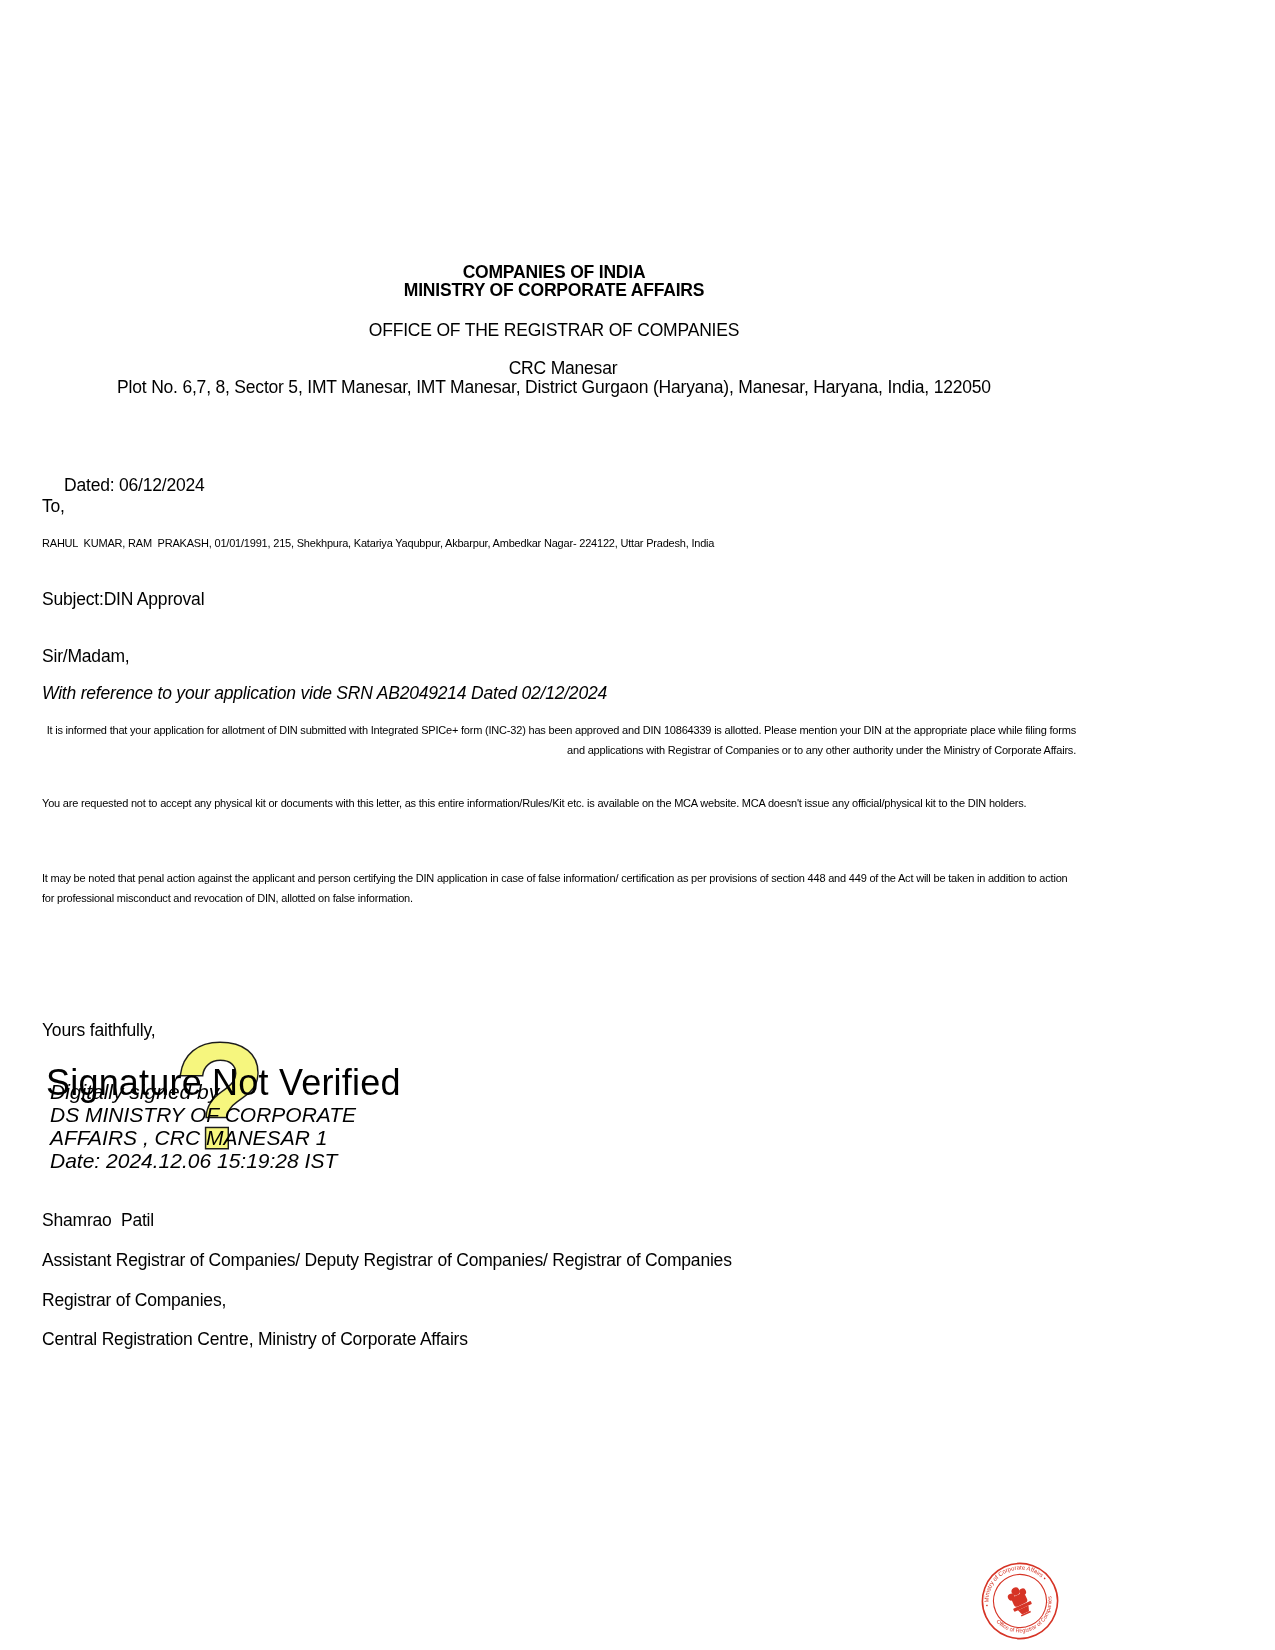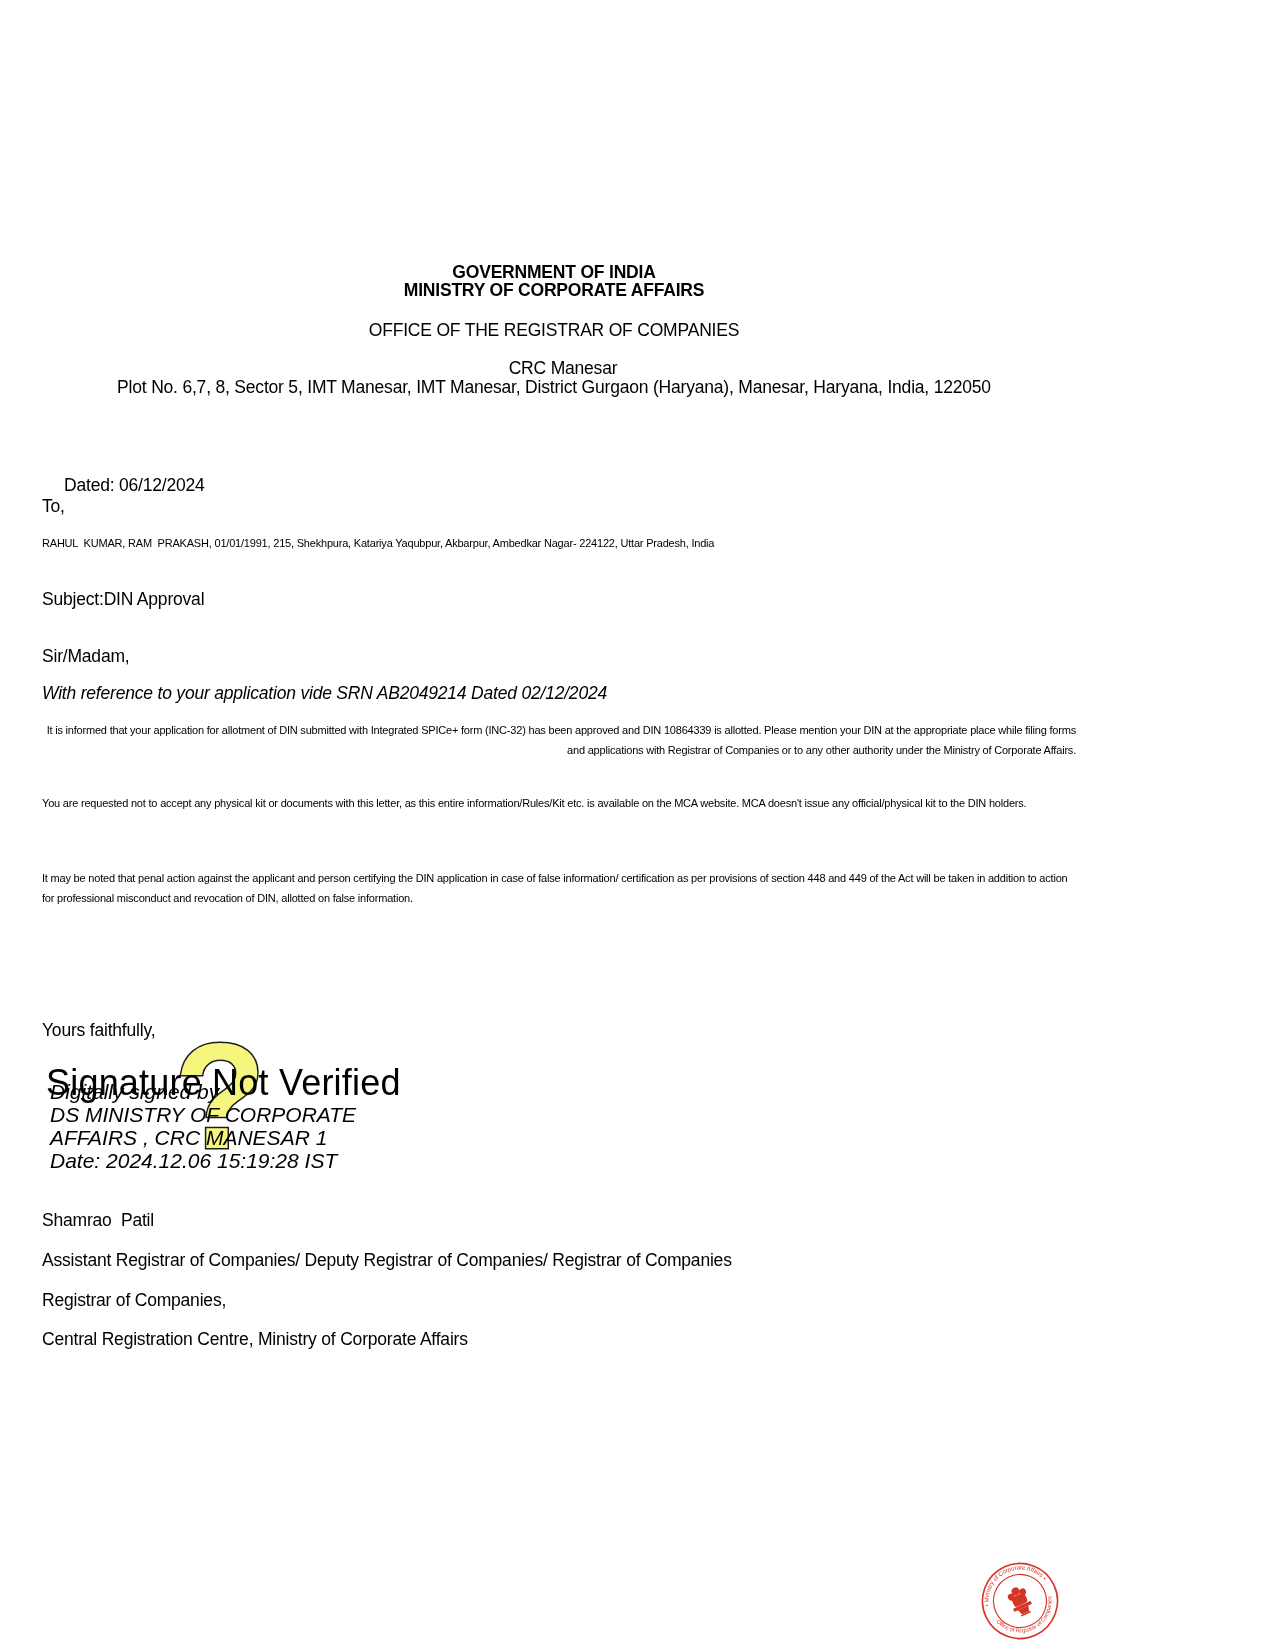--- a/index.html
+++ b/index.html
@@ -14,21 +14,21 @@
   .para{left:42px;width:1034px;font-size:11px;letter-spacing:-0.2px;line-height:20px;white-space:pre-wrap;}
   .stamp-title{left:46px;top:1062px;font-size:36px;letter-spacing:0.2px;z-index:2;}
   .stamp-line{left:50px;width:420px;font-size:21px;line-height:23px;z-index:2;font-style:italic;}
   .qmark-svg{left:165px;top:1030px;z-index:1;}
   .closing{z-index:0;}
   .seal-svg{left:968px;top:1549px;}
 </style>
 </head>
 <body>
 
-<div class="abs hdr bold" style="top:262px;">GOVERNMENT OF INDIA</div>
+<div class="abs hdr bold" style="top:262px;">COMPANIES OF INDIA</div>
 <div class="abs hdr bold" style="top:280px;">MINISTRY OF CORPORATE AFFAIRS</div>
 <div class="abs hdr" style="top:320px;">OFFICE OF THE REGISTRAR OF COMPANIES</div>
 <div class="abs hdr" style="top:358px;margin-left:9px;">CRC Manesar</div>
 <div class="abs hdr" style="top:377px;">Plot No. 6,7, 8, Sector 5, IMT Manesar, IMT Manesar, District Gurgaon (Haryana), Manesar, Haryana, India, 122050</div>
 
 <div class="abs body-line" style="top:475px;margin-left:22px;">Dated: 06/12/2024</div>
 <div class="abs body-line" style="top:496px;">To,</div>
 <div class="abs para" style="top:533px;">RAHUL  KUMAR, RAM  PRAKASH, 01/01/1991, 215, Shekhpura, Katariya Yaqubpur, Akbarpur, Ambedkar Nagar- 224122, Uttar Pradesh, India</div>
 <div class="abs body-line" style="top:589px;">Subject:DIN Approval</div>
 <div class="abs body-line" style="top:646px;">Sir/Madam,</div>

